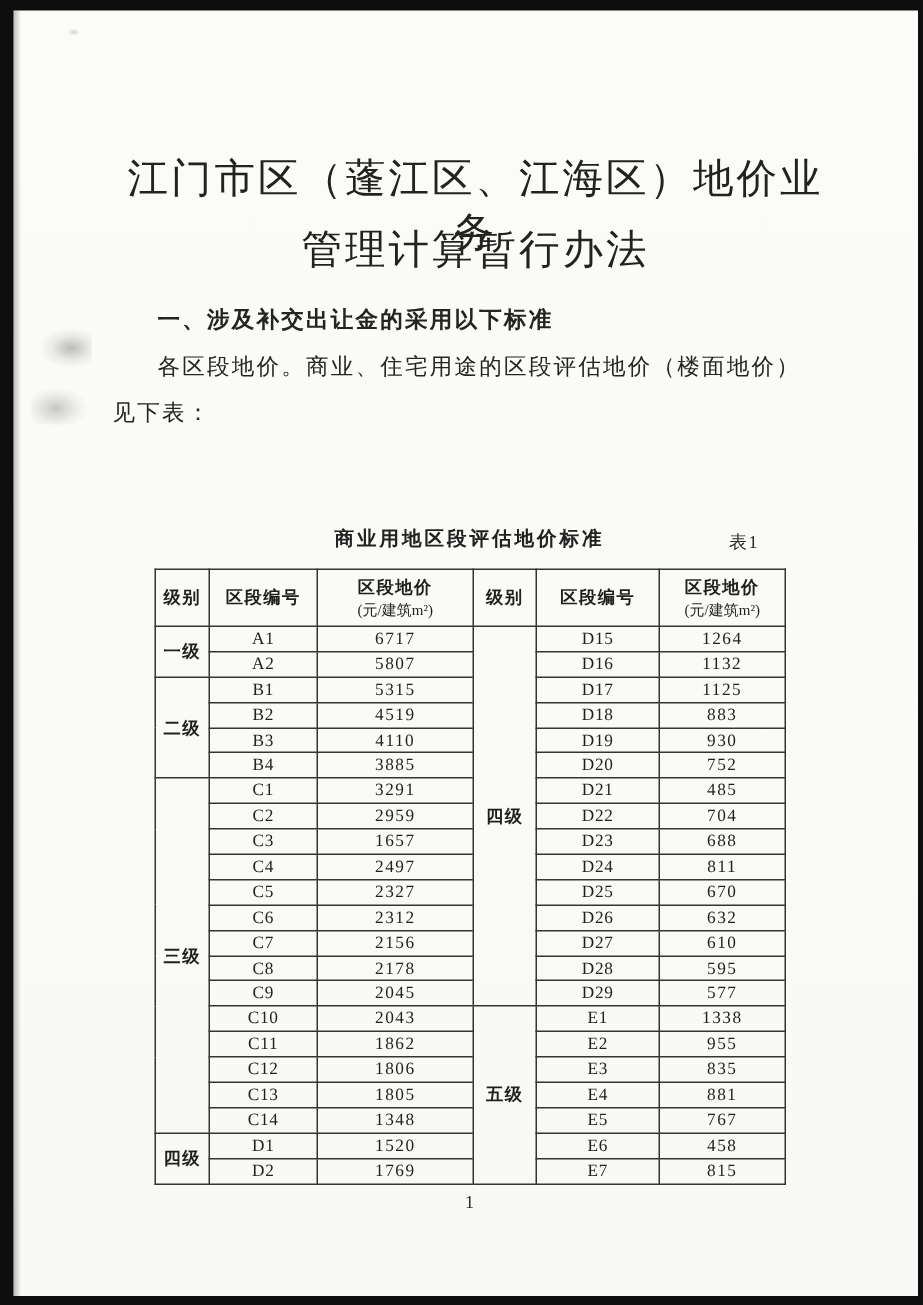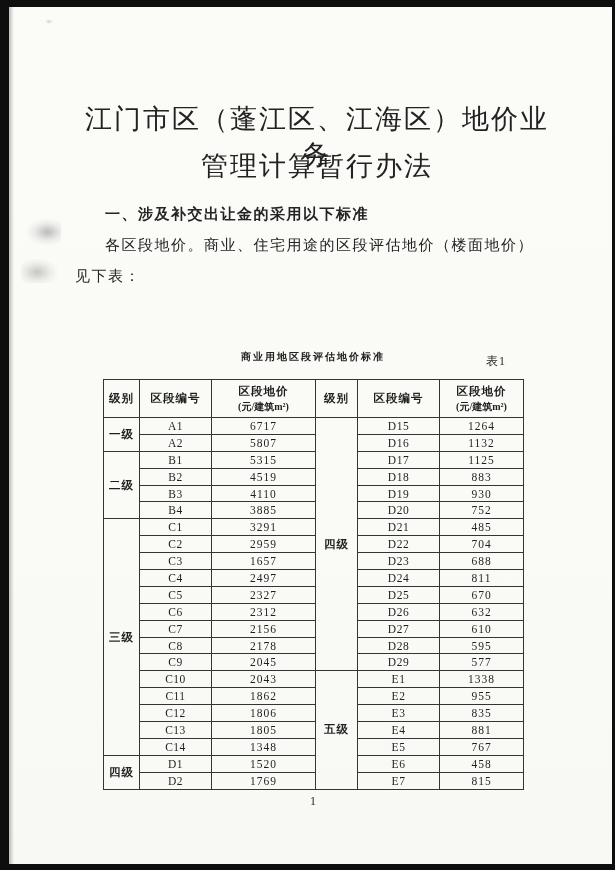--- a/index.html
+++ b/index.html
@@ -40,21 +40,21 @@
     line-height: 31px;
     letter-spacing: 1.5px;
     color: #242424;
   }
   .body-text p { text-indent: 2em; }
   .body-text p.bold { font-weight: 700; }
   .table-caption {
     position: absolute;
     top: 343px; left: 37px; width: 420px;
     text-align: center;
-    font-size: 10px;
+    font-size: 13px;
     font-weight: 700;
     letter-spacing: 2px;
     color: #222;
   }
   .table-tag {
     position: absolute;
     top: 346px; left: 420px;
     font-size: 12px;
     color: #2a2a2a;
     letter-spacing: 1px;
@@ -85,21 +85,21 @@
   }
   table.price-table th {
     height: 38px;
     font-weight: 700;
     font-size: 11.5px;
     letter-spacing: 1px;
   }
   table.price-table th .sub {
     display: block;
     font-size: 10px;
-    font-weight: 700;
+    font-weight: 400;
     letter-spacing: 0;
     margin-top: 1px;
   }
   td.level-cell { font-weight: 700; letter-spacing: 1px; font-size: 11.5px; }
   td.code-cell  { font-size: 11.5px; letter-spacing: 0.5px; }
   td.price-cell { font-size: 11.5px; letter-spacing: 1px; }
   .page-number {
     position: absolute;
     top: 787px; left: 37px; width: 420px;
     text-align: center;

